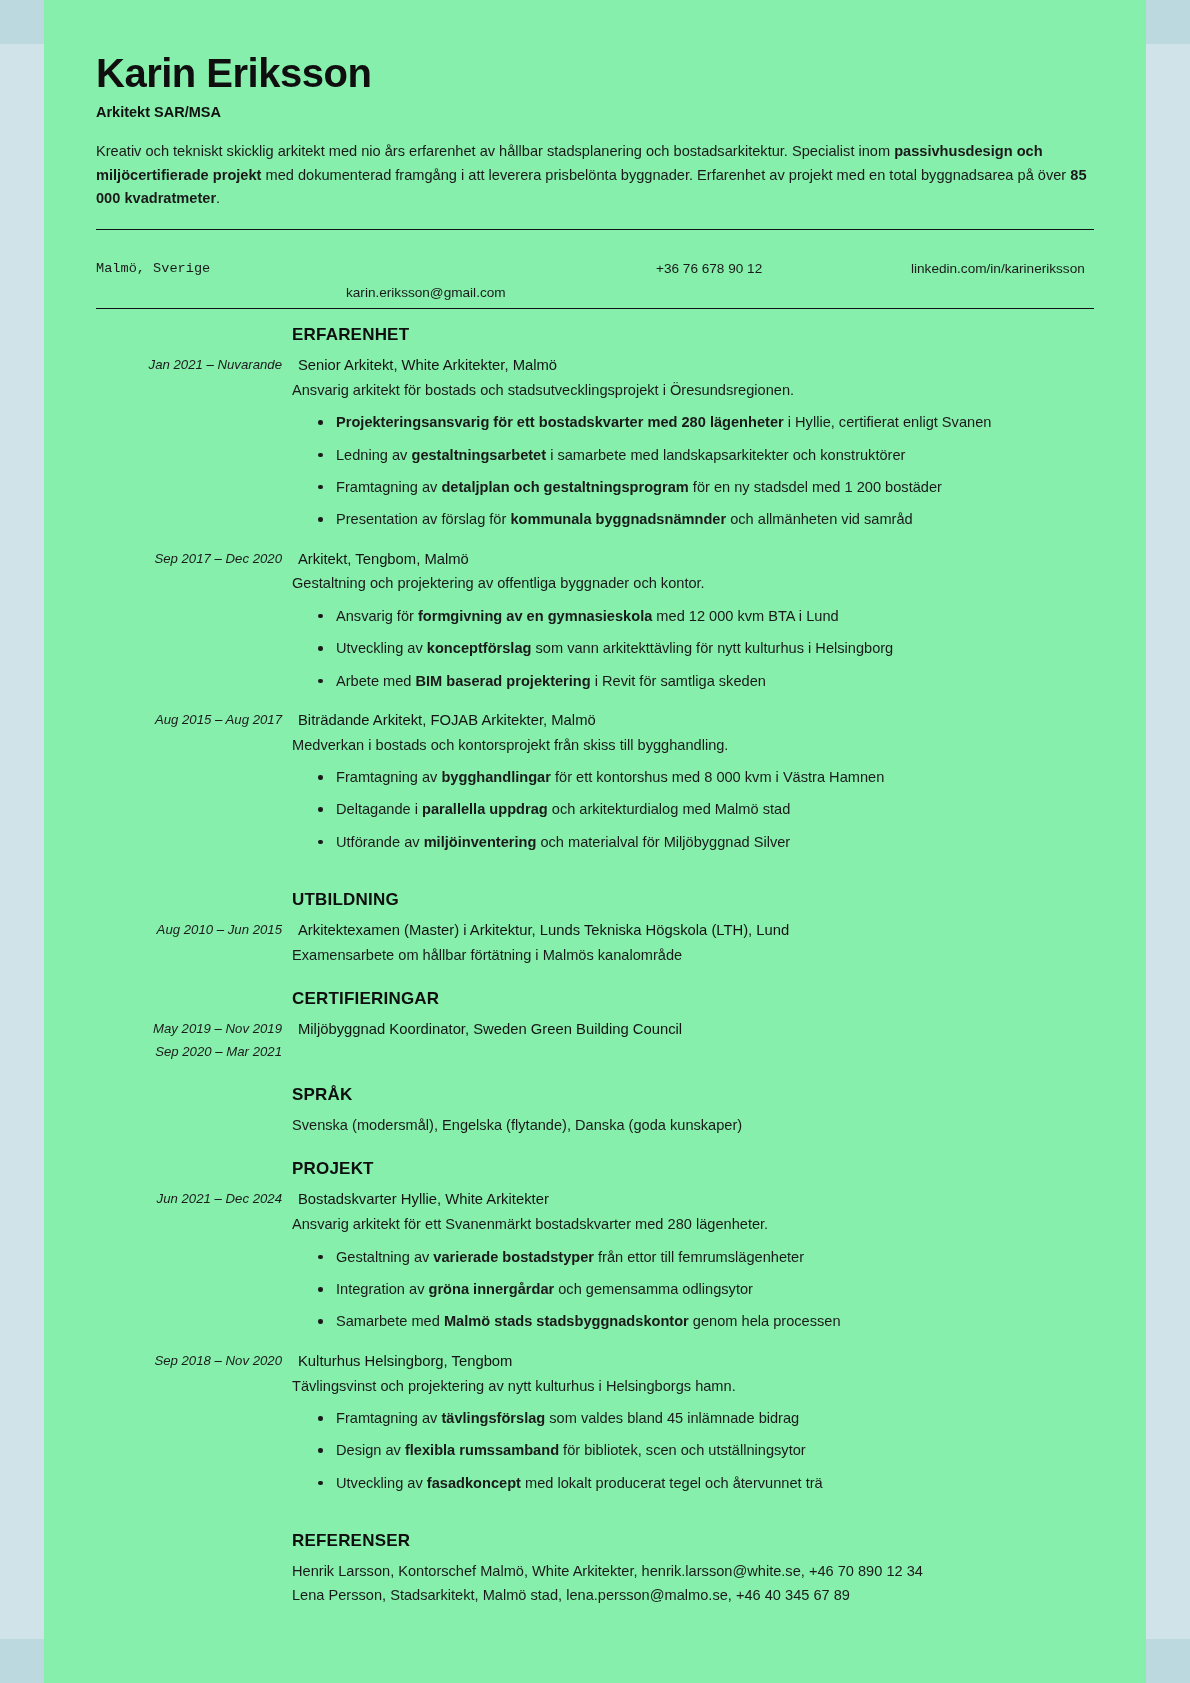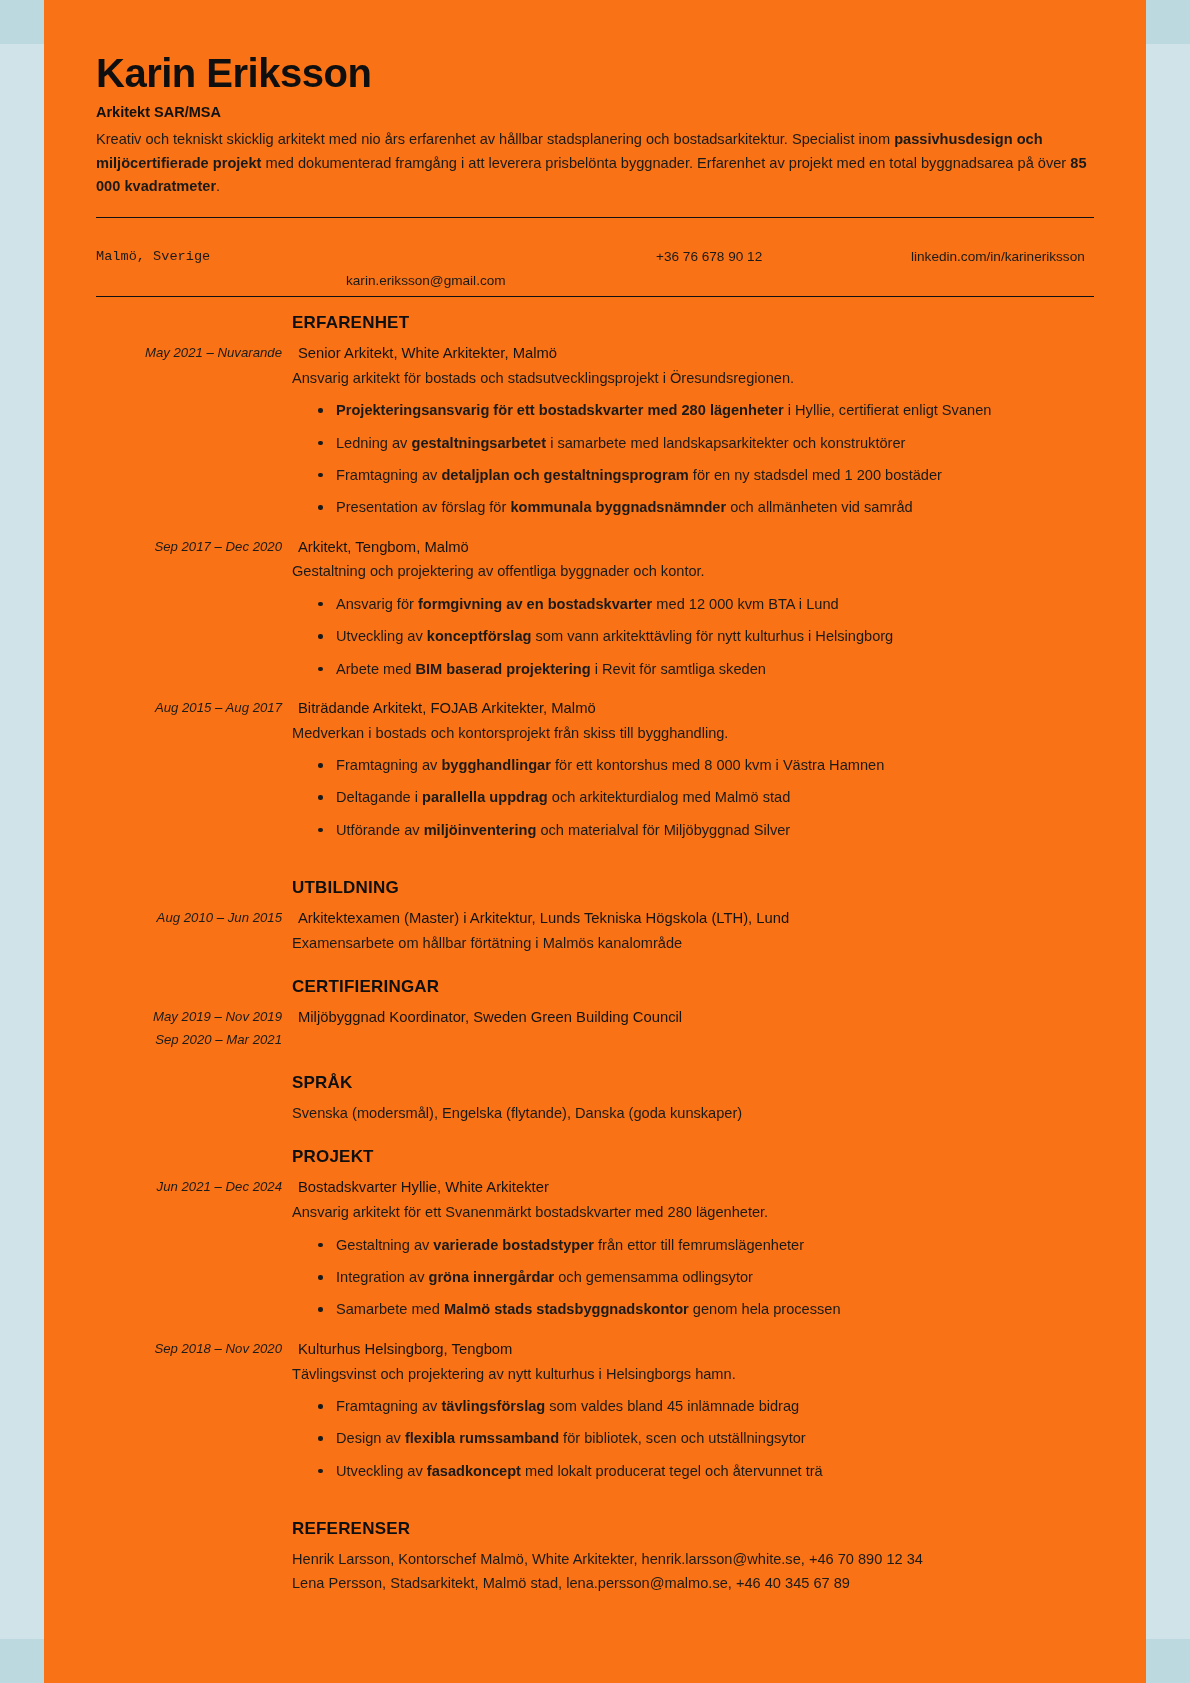--- a/index.html
+++ b/index.html
@@ -25,39 +25,39 @@
   .corner.tr { right: 0; top: 0; }
   .corner.bl { left: 0; bottom: 0; }
   .corner.br { right: 0; bottom: 0; }
 
   .page {
     position: absolute;
     left: 44px;
     top: 0;
     width: 1102px;
     height: 1683px;
-    background: #f97316;
+    background: #86efac;
     box-sizing: border-box;
     padding: 44px 52px 40px 52px;
   }
 
   
   .name {
     font-size: 40px;
     font-weight: bold;
     letter-spacing: -0.5px;
     color: #0f0f0f;
     margin: 8px 0 10px 0;
     line-height: 1.05;
   }
   .subtitle {
     font-size: 14.5px;
     font-weight: bold;
     color: #111;
-    margin-bottom: 8px;
+    margin-bottom: 20px;
   }
   .summary {
     font-size: 14.6px;
     line-height: 1.62;
     color: #1a1a1a;
     margin: 0 0 18px 0;
     max-width: 1000px;
   }
   .summary b { font-weight: bold; }
 
@@ -187,42 +187,42 @@
     <div class="section">
       <div class="row">
         <div class="gutter"></div>
         <div class="body-col">
           <div class="section-title first">ERFARENHET</div>
         </div>
       </div>
 
       <div class="entry-block">
         <div class="row">
-          <div class="gutter">May 2021 – Nuvarande</div>
+          <div class="gutter">Jan 2021 – Nuvarande</div>
           <div class="body-col">
             <div class="entry-title">Senior Arkitekt, White Arkitekter, Malmö</div>
             <div class="entry-desc">Ansvarig arkitekt för bostads och stadsutvecklingsprojekt i Öresundsregionen.</div>
             <ul class="bullets">
                 <li><b>Projekteringsansvarig för ett bostadskvarter med 280 lägenheter</b> i Hyllie, certifierat enligt Svanen</li>
                 <li>Ledning av <b>gestaltningsarbetet</b> i samarbete med landskapsarkitekter och konstruktörer</li>
                 <li>Framtagning av <b>detaljplan och gestaltningsprogram</b> för en ny stadsdel med 1 200 bostäder</li>
                 <li>Presentation av förslag för <b>kommunala byggnadsnämnder</b> och allmänheten vid samråd</li>
               </ul>
           </div>
         </div>
       </div>
 
       <div class="entry-block">
         <div class="row">
           <div class="gutter">Sep 2017 – Dec 2020</div>
           <div class="body-col">
             <div class="entry-title">Arkitekt, Tengbom, Malmö</div>
             <div class="entry-desc">Gestaltning och projektering av offentliga byggnader och kontor.</div>
             <ul class="bullets">
-                <li>Ansvarig för <b>formgivning av en bostadskvarter</b> med 12 000 kvm BTA i Lund</li>
+                <li>Ansvarig för <b>formgivning av en gymnasieskola</b> med 12 000 kvm BTA i Lund</li>
                 <li>Utveckling av <b>konceptförslag</b> som vann arkitekttävling för nytt kulturhus i Helsingborg</li>
                 <li>Arbete med <b>BIM baserad projektering</b> i Revit för samtliga skeden</li>
               </ul>
           </div>
         </div>
       </div>
 
       <div class="entry-block">
         <div class="row">
           <div class="gutter">Aug 2015 – Aug 2017</div>

